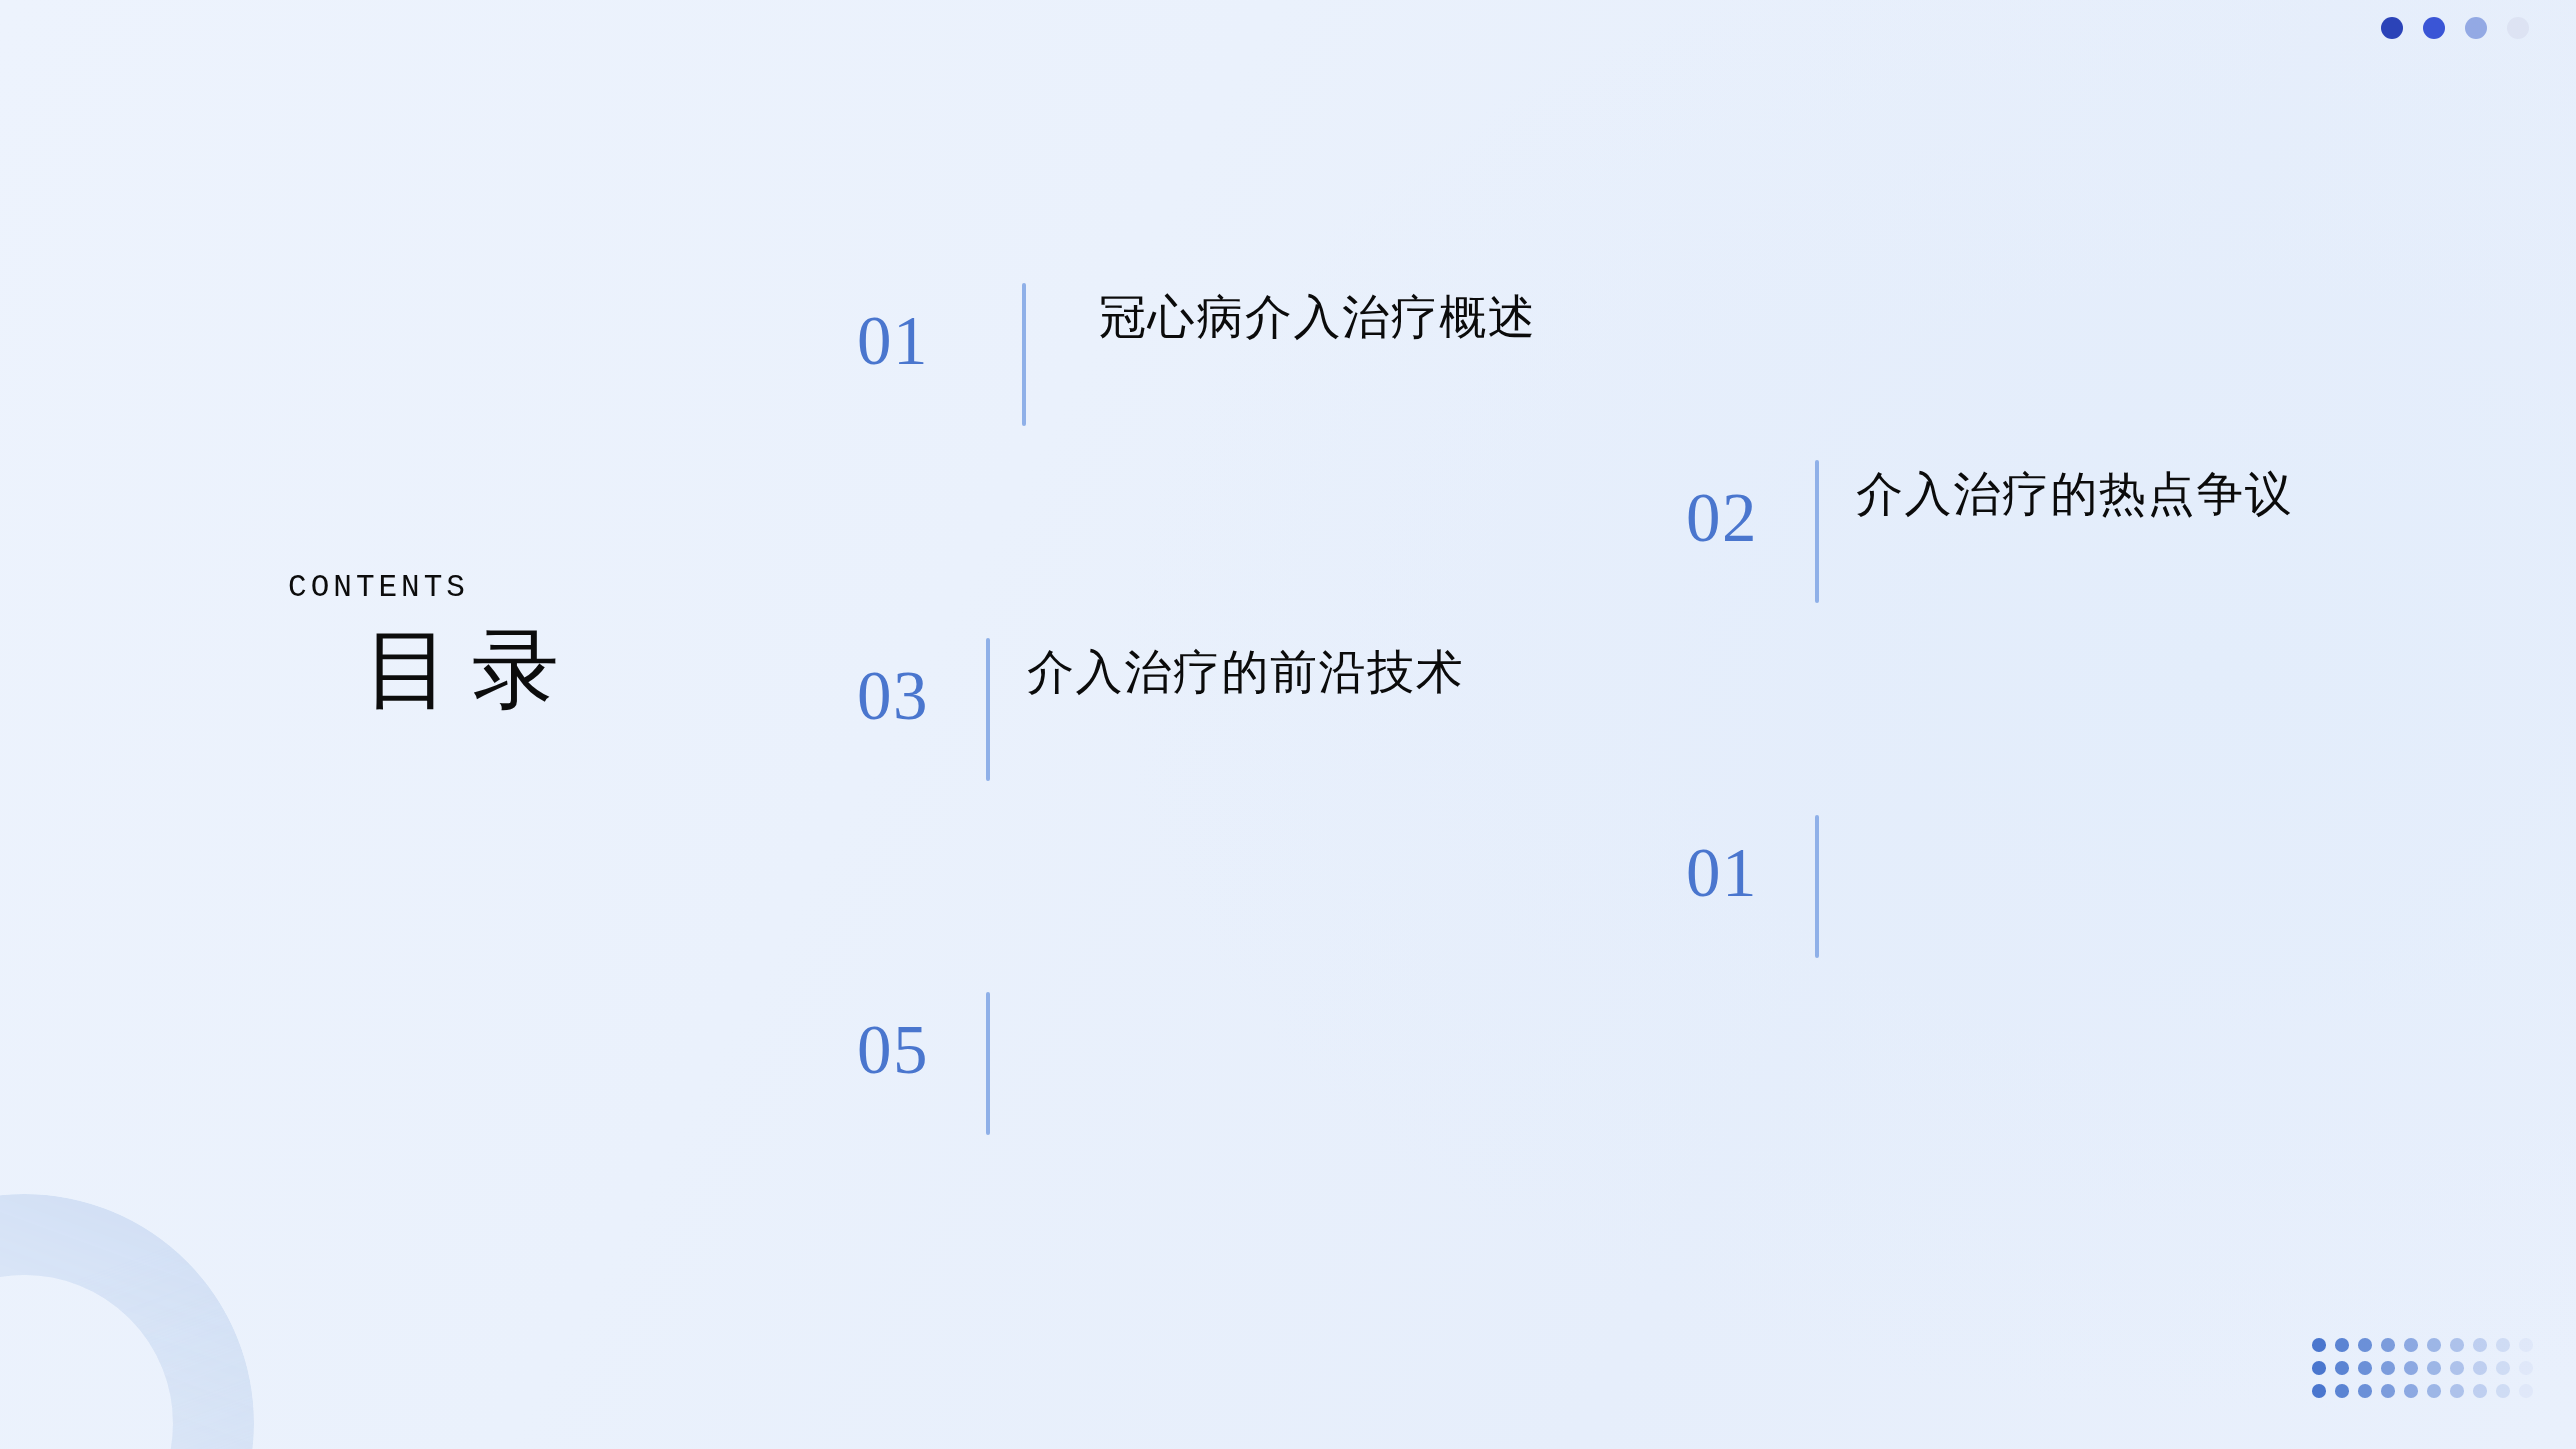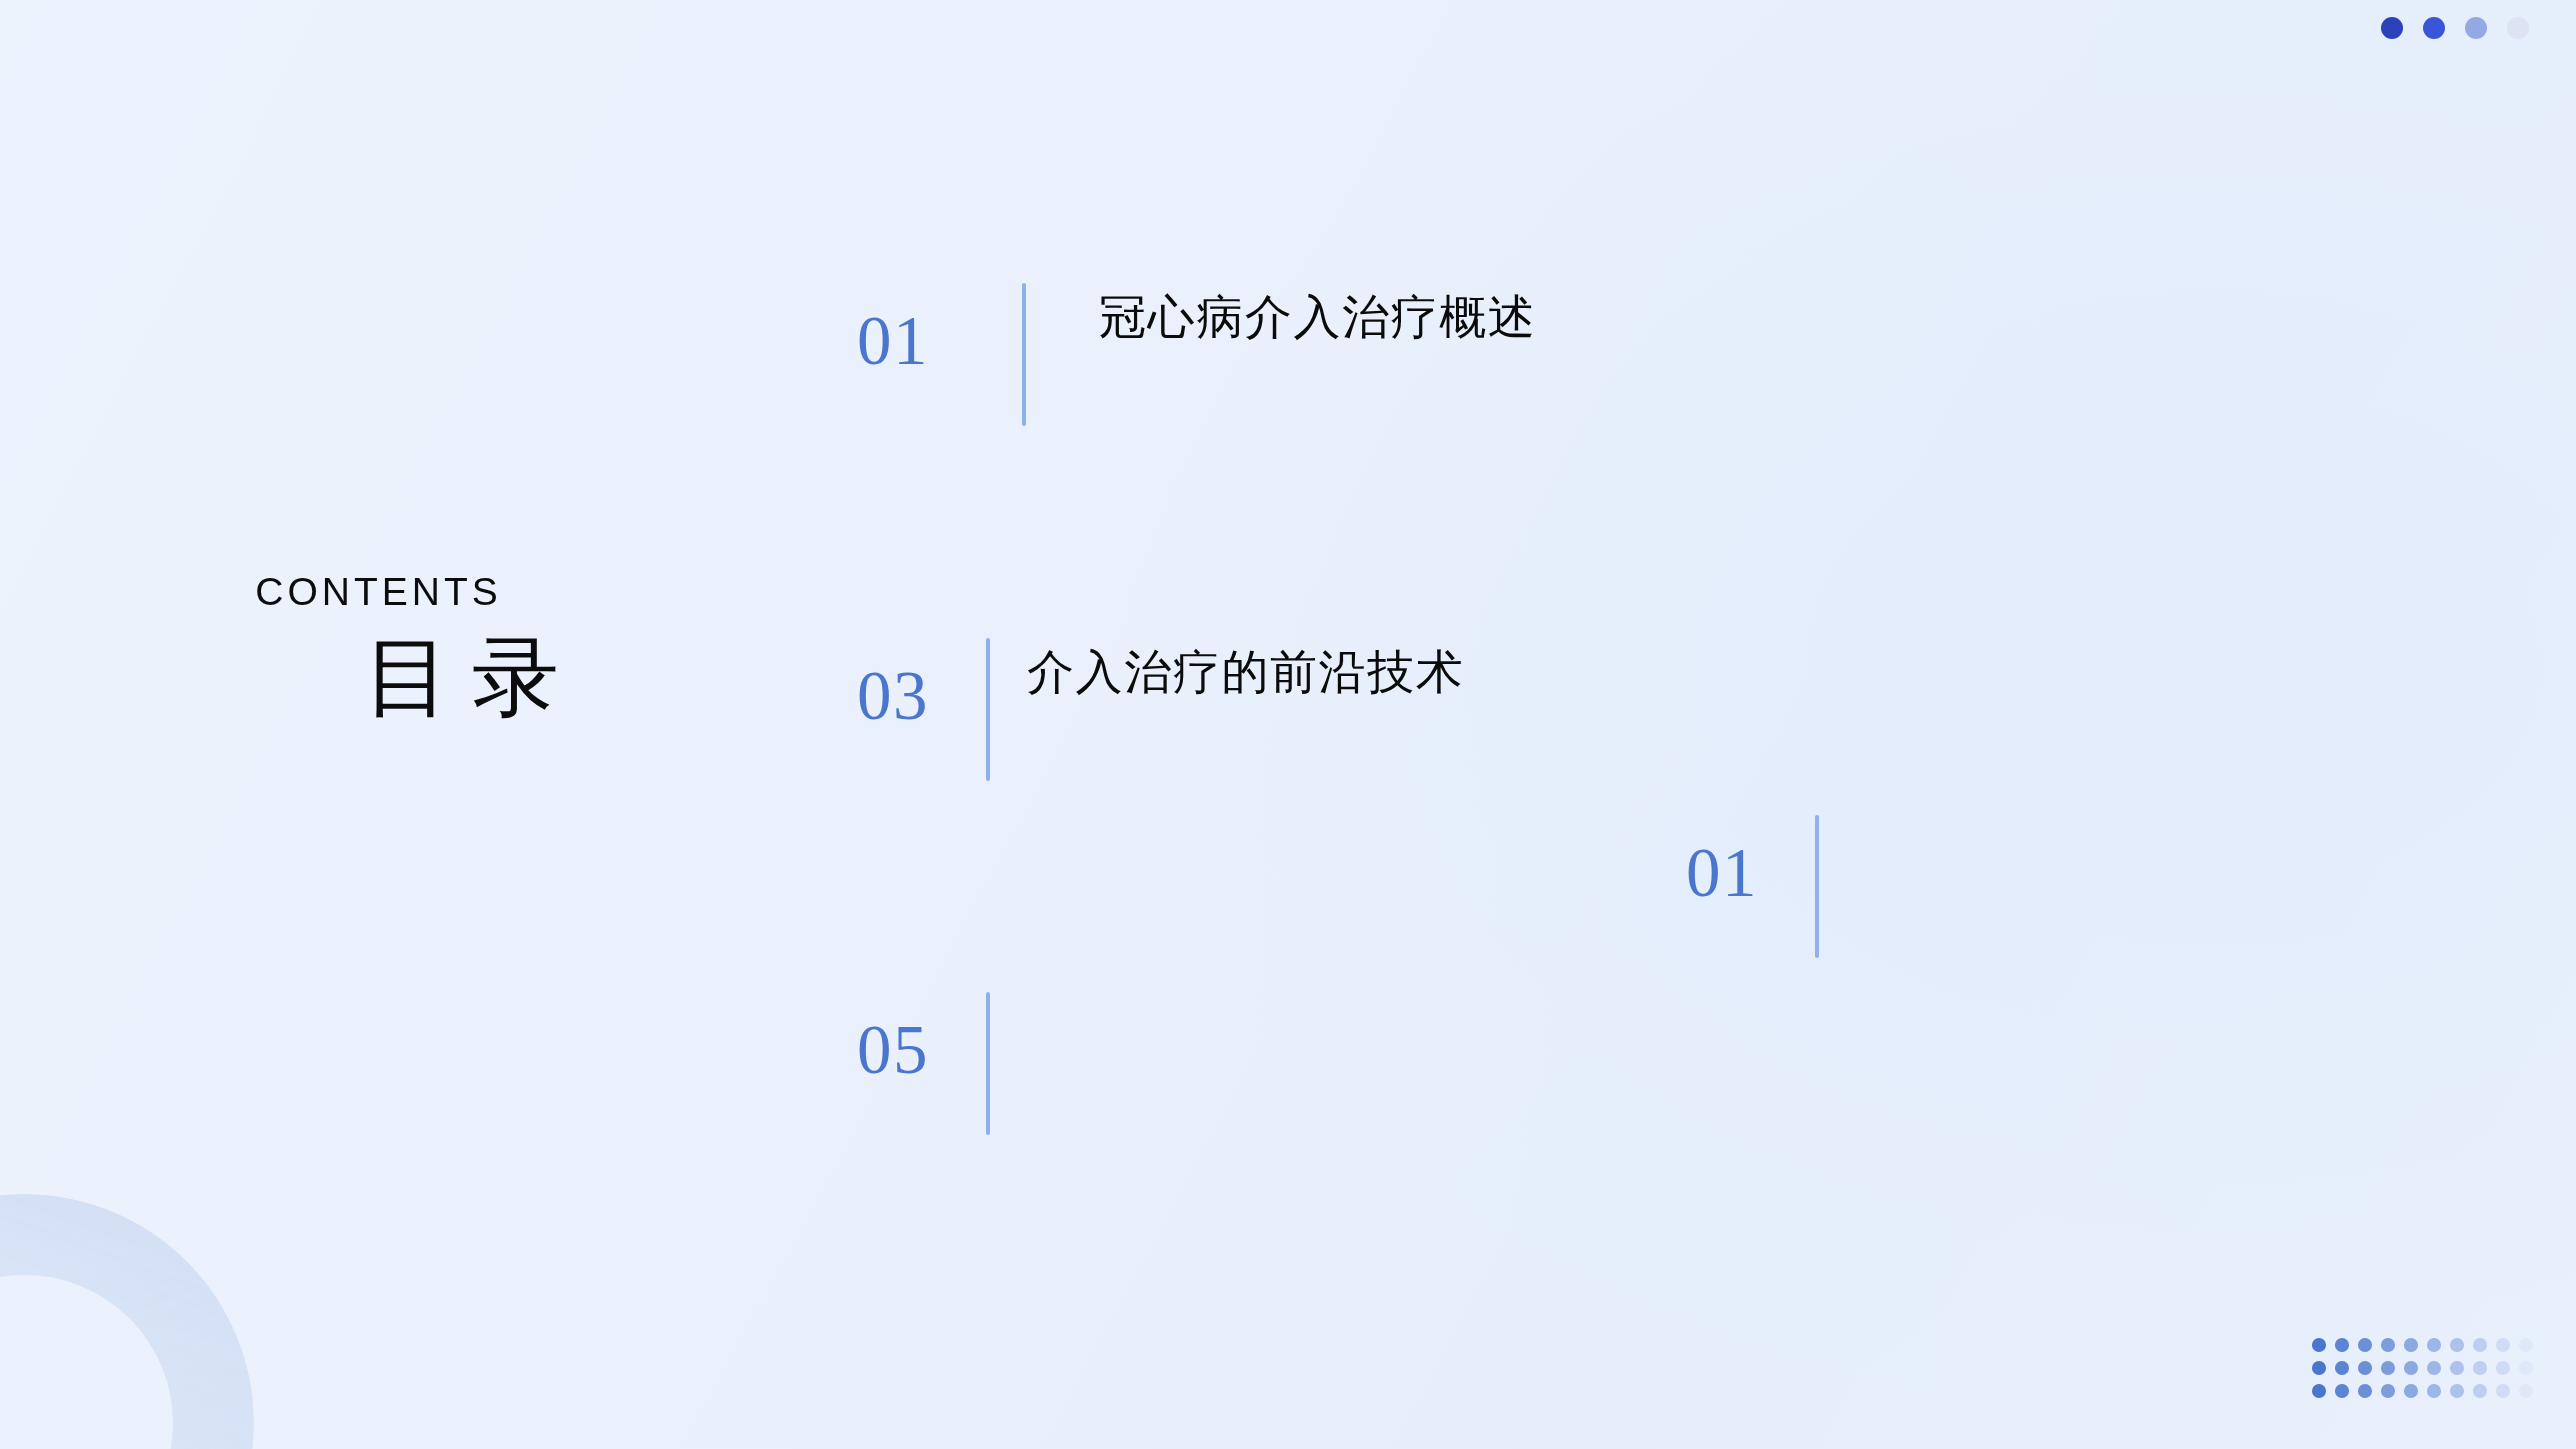--- a/index.html
+++ b/index.html
@@ -88,24 +88,24 @@
   
   .contents-block {
     position: absolute;
     left: 177px;
     top: 572px;
     width: 403px;
     text-align: center;
     color: #0c0c0c;
   }
   .contents-en {
-    font-size: 39px;
+    font-size: 31px;
     letter-spacing: 4px;
     line-height: 1;
-    font-family: Liberation Sans, sans-serif;
+    font-family: Liberation Mono, monospace;
   }
   .contents-cn {
     margin-top: 17.7px;
     font-size: 87px;
     letter-spacing: 21px;
     text-indent: 21px;
     line-height: 1.12;
     font-family: "DejaVu Serif", "Liberation Serif", serif;
     text-align: right;
   }
@@ -206,20 +206,25 @@
     <div class="contents-en">CONTENTS</div>
     <div class="contents-cn">目录</div>
   </div>
 
   <div class="entry e1">
     <div class="entry-num">01</div>
     <div class="entry-rule"></div>
     <div class="entry-text">冠心病介入治疗概述</div>
   </div>
 
+  <div class="entry e2">
+    <div class="entry-num">02</div>
+    <div class="entry-rule"></div>
+    <div class="entry-text">介入治疗的热点争议</div>
+  </div>
 
   <div class="entry e3">
     <div class="entry-num">03</div>
     <div class="entry-rule"></div>
     <div class="entry-text">介入治疗的前沿技术</div>
   </div>
 
   <div class="entry e4">
     <div class="entry-num">01</div>
     <div class="entry-rule"></div>

